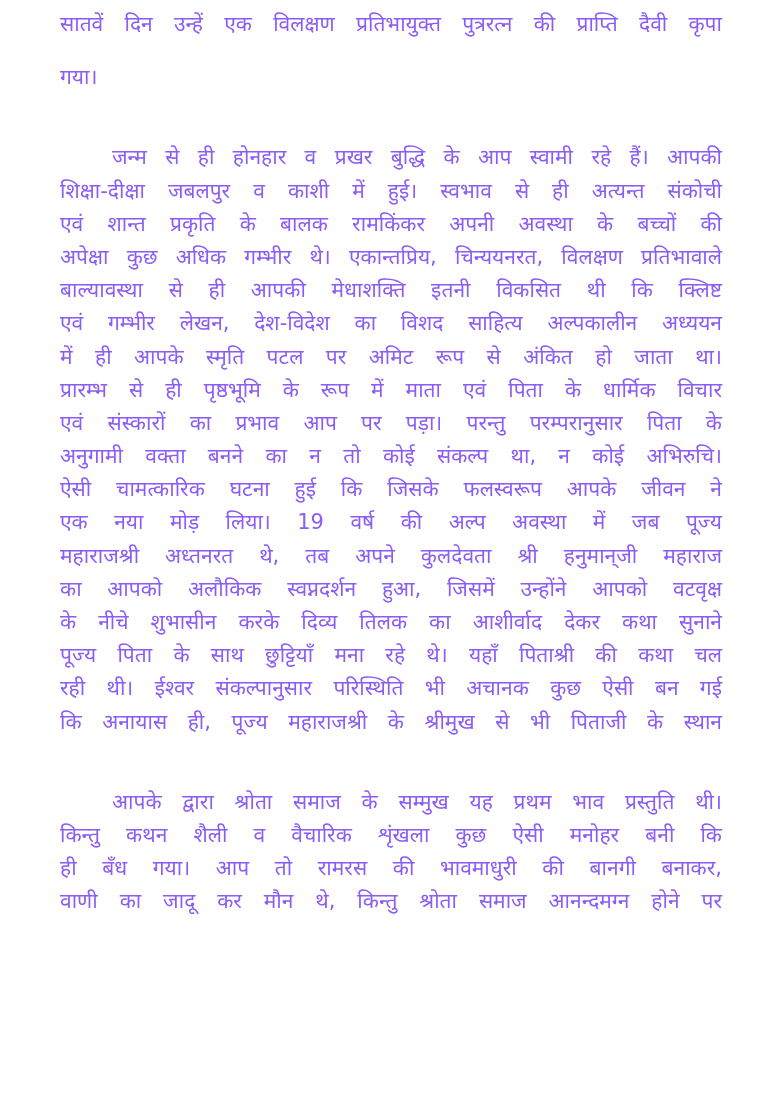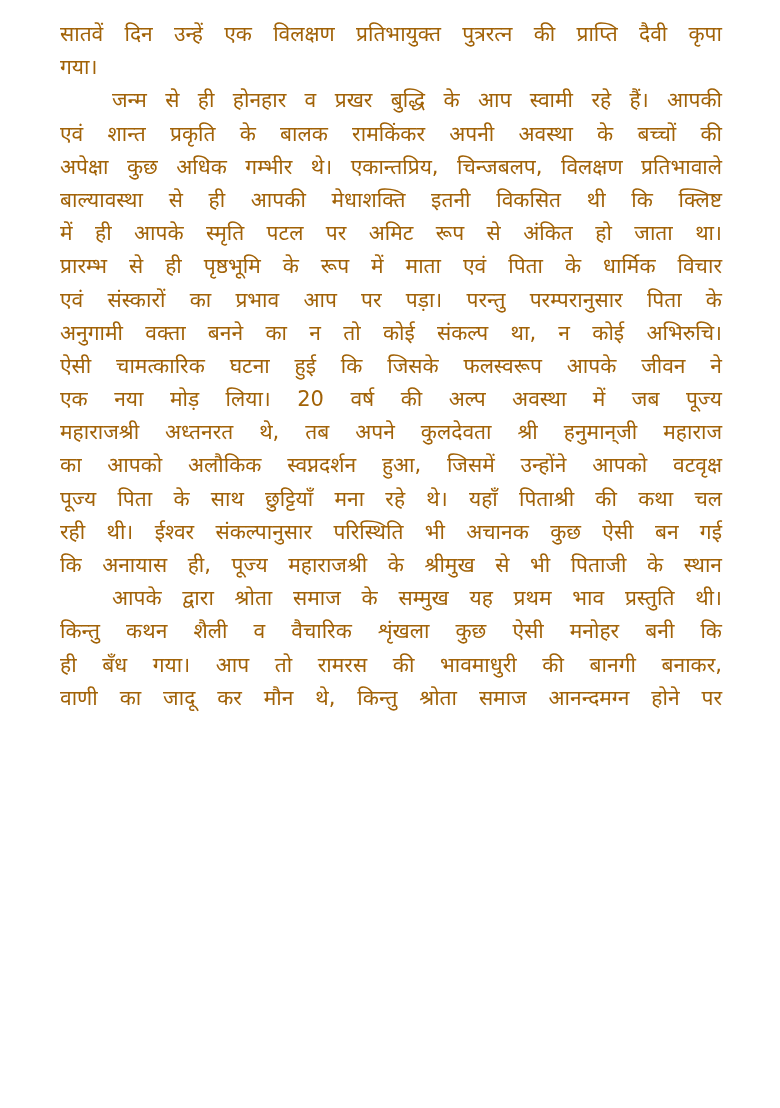--- a/index.html
+++ b/index.html
@@ -1,58 +1,61 @@
 <!DOCTYPE html>
 <html><head>
 <meta charset="utf-8">
 <style>
   html, body { margin: 0; padding: 0; background: #ffffff; }
   body { width: 780px; height: 1108px; overflow: hidden; position: relative; }
   .page {
-    position: absolute; left: 60px; top: 18px; width: 662px;
+    position: absolute; left: 60px; top: 8px; width: 662px;
     font-family: "DejaVu Sans", sans-serif;
-    color: #a16207;
+    color: #8b5cf6;
   }
   .line {
     height: 33.2px; line-height: 33.2px;
     font-size: 21px;
     white-space: nowrap;
     text-align: justify;
     text-align-last: justify;
     overflow: visible;
   }
-  .line.last { text-align-last: left; }
-  .line.indent { padding-left: 52px; }
+  .line.last { text-align-last: left; margin-top: 20px; }
+  .line.indent { padding-left: 52px; margin-top: 47px; }
 </style>
 </head>
 <body>
 
 <div class="page">
 
   <div>
     <div class="line">सातवें दिन उन्हें एक विलक्षण प्रतिभायुक्त पुत्ररत्न की प्राप्ति दैवी कृपा</div>
     <div class="line last">गया।</div>
   </div>
 
   <div>
     <div class="line indent">जन्म से ही होनहार व प्रखर बुद्धि के आप स्वामी रहे हैं। आपकी</div>
+    <div class="line">शिक्षा-दीक्षा जबलपुर व काशी में हुई। स्वभाव से ही अत्यन्त संकोची</div>
     <div class="line">एवं शान्त प्रकृति के बालक रामकिंकर अपनी अवस्था के बच्चों की</div>
-    <div class="line">अपेक्षा कुछ अधिक गम्भीर थे। एकान्तप्रिय, चिन्जबलप, विलक्षण प्रतिभावाले</div>
+    <div class="line">अपेक्षा कुछ अधिक गम्भीर थे। एकान्तप्रिय, चिन्ययनरत, विलक्षण प्रतिभावाले</div>
     <div class="line">बाल्यावस्था से ही आपकी मेधाशक्ति इतनी विकसित थी कि क्लिष्ट</div>
+    <div class="line">एवं गम्भीर लेखन, देश-विदेश का विशद साहित्य अल्पकालीन अध्ययन</div>
     <div class="line">में ही आपके स्मृति पटल पर अमिट रूप से अंकित हो जाता था।</div>
     <div class="line">प्रारम्भ से ही पृष्ठभूमि के रूप में माता एवं पिता के धार्मिक विचार</div>
     <div class="line">एवं संस्कारों का प्रभाव आप पर पड़ा। परन्तु परम्परानुसार पिता के</div>
     <div class="line">अनुगामी वक्ता बनने का न तो कोई संकल्प था, न कोई अभिरुचि।</div>
   </div>
 
   <div>
     <div class="line">ऐसी चामत्कारिक घटना हुई कि जिसके फलस्वरूप आपके जीवन ने</div>
-    <div class="line">एक नया मोड़ लिया। 20 वर्ष की अल्प अवस्था में जब पूज्य</div>
+    <div class="line">एक नया मोड़ लिया। 19 वर्ष की अल्प अवस्था में जब पूज्य</div>
     <div class="line">महाराजश्री अध्तनरत थे, तब अपने कुलदेवता श्री हनुमान्‌जी महाराज</div>
     <div class="line">का आपको अलौकिक स्वप्नदर्शन हुआ, जिसमें उन्होंने आपको वटवृक्ष</div>
+    <div class="line">के नीचे शुभासीन करके दिव्य तिलक का आशीर्वाद देकर कथा सुनाने</div>
     <div class="line">पूज्य पिता के साथ छुट्टियाँ मना रहे थे। यहाँ पिताश्री की कथा चल</div>
     <div class="line">रही थी। ईश्वर संकल्पानुसार परिस्थिति भी अचानक कुछ ऐसी बन गई</div>
     <div class="line">कि अनायास ही, पूज्य महाराजश्री के श्रीमुख से भी पिताजी के स्थान</div>
   </div>
 
   <div>
     <div class="line indent">आपके द्वारा श्रोता समाज के सम्मुख यह प्रथम भाव प्रस्तुति थी।</div>
     <div class="line">किन्तु कथन शैली व वैचारिक शृंखला कुछ ऐसी मनोहर बनी कि</div>
     <div class="line">ही बँध गया। आप तो रामरस की भावमाधुरी की बानगी बनाकर,</div>
     <div class="line">वाणी का जादू कर मौन थे, किन्तु श्रोता समाज आनन्दमग्न होने पर</div>

